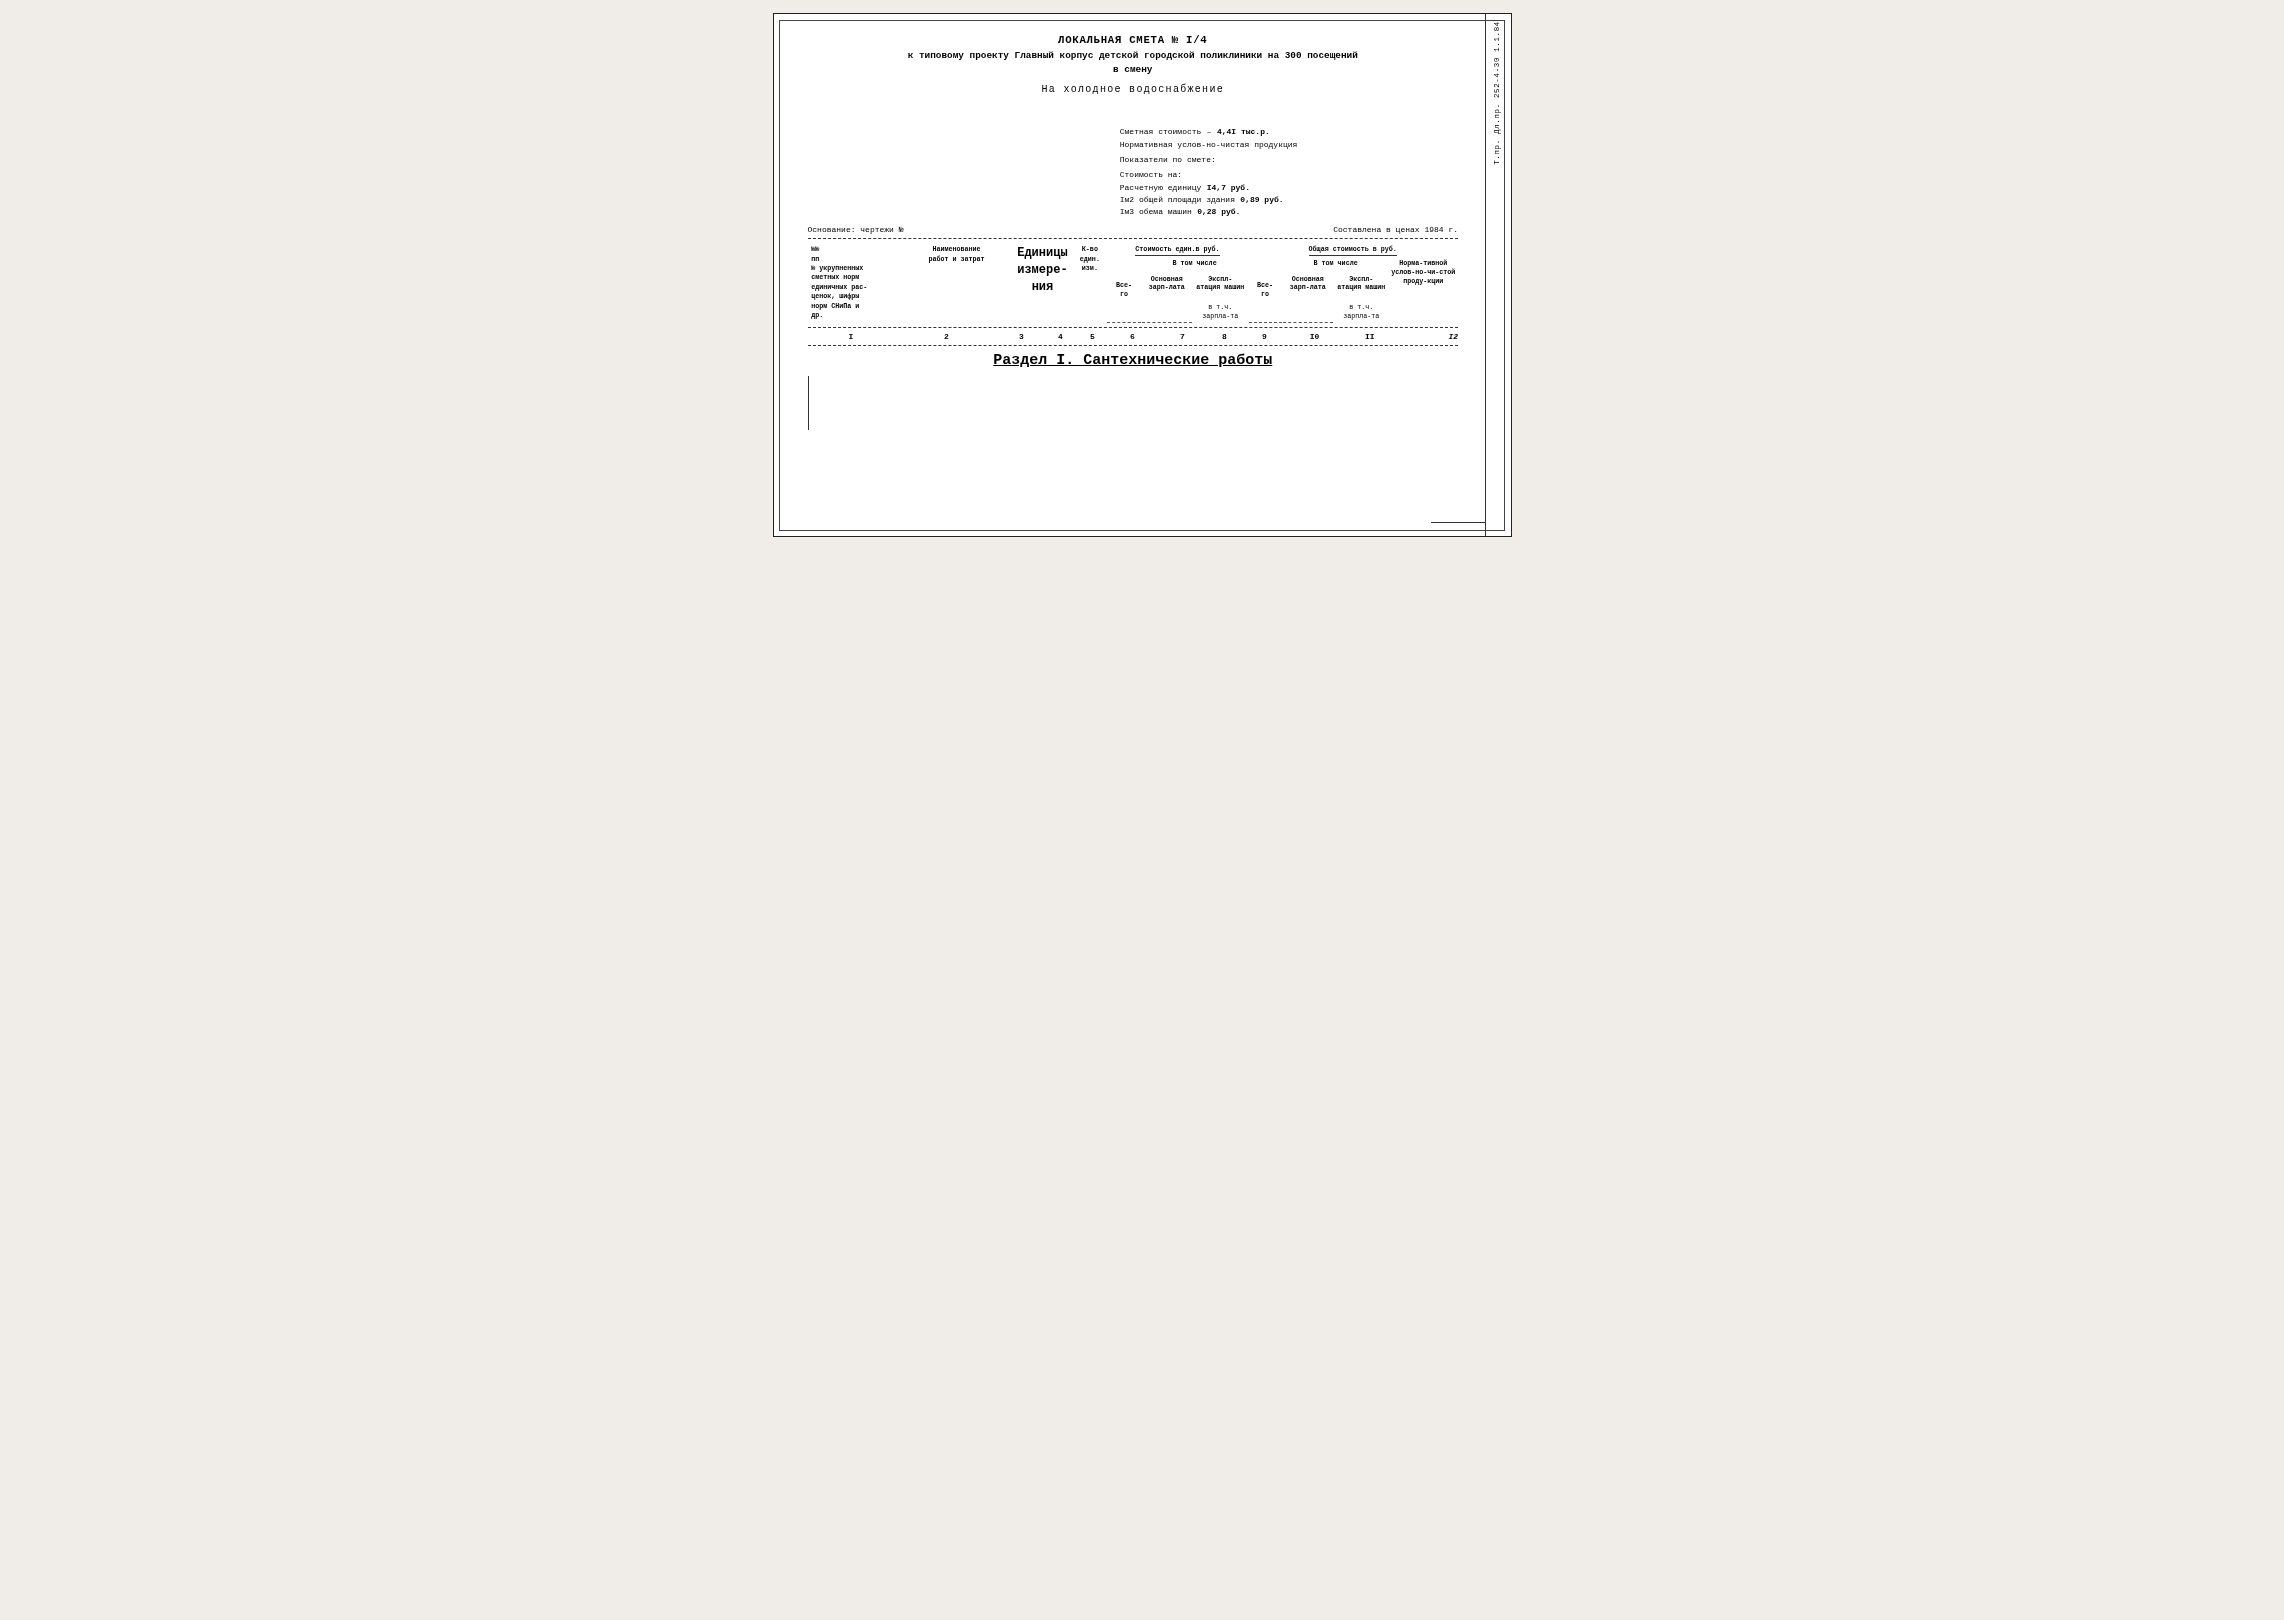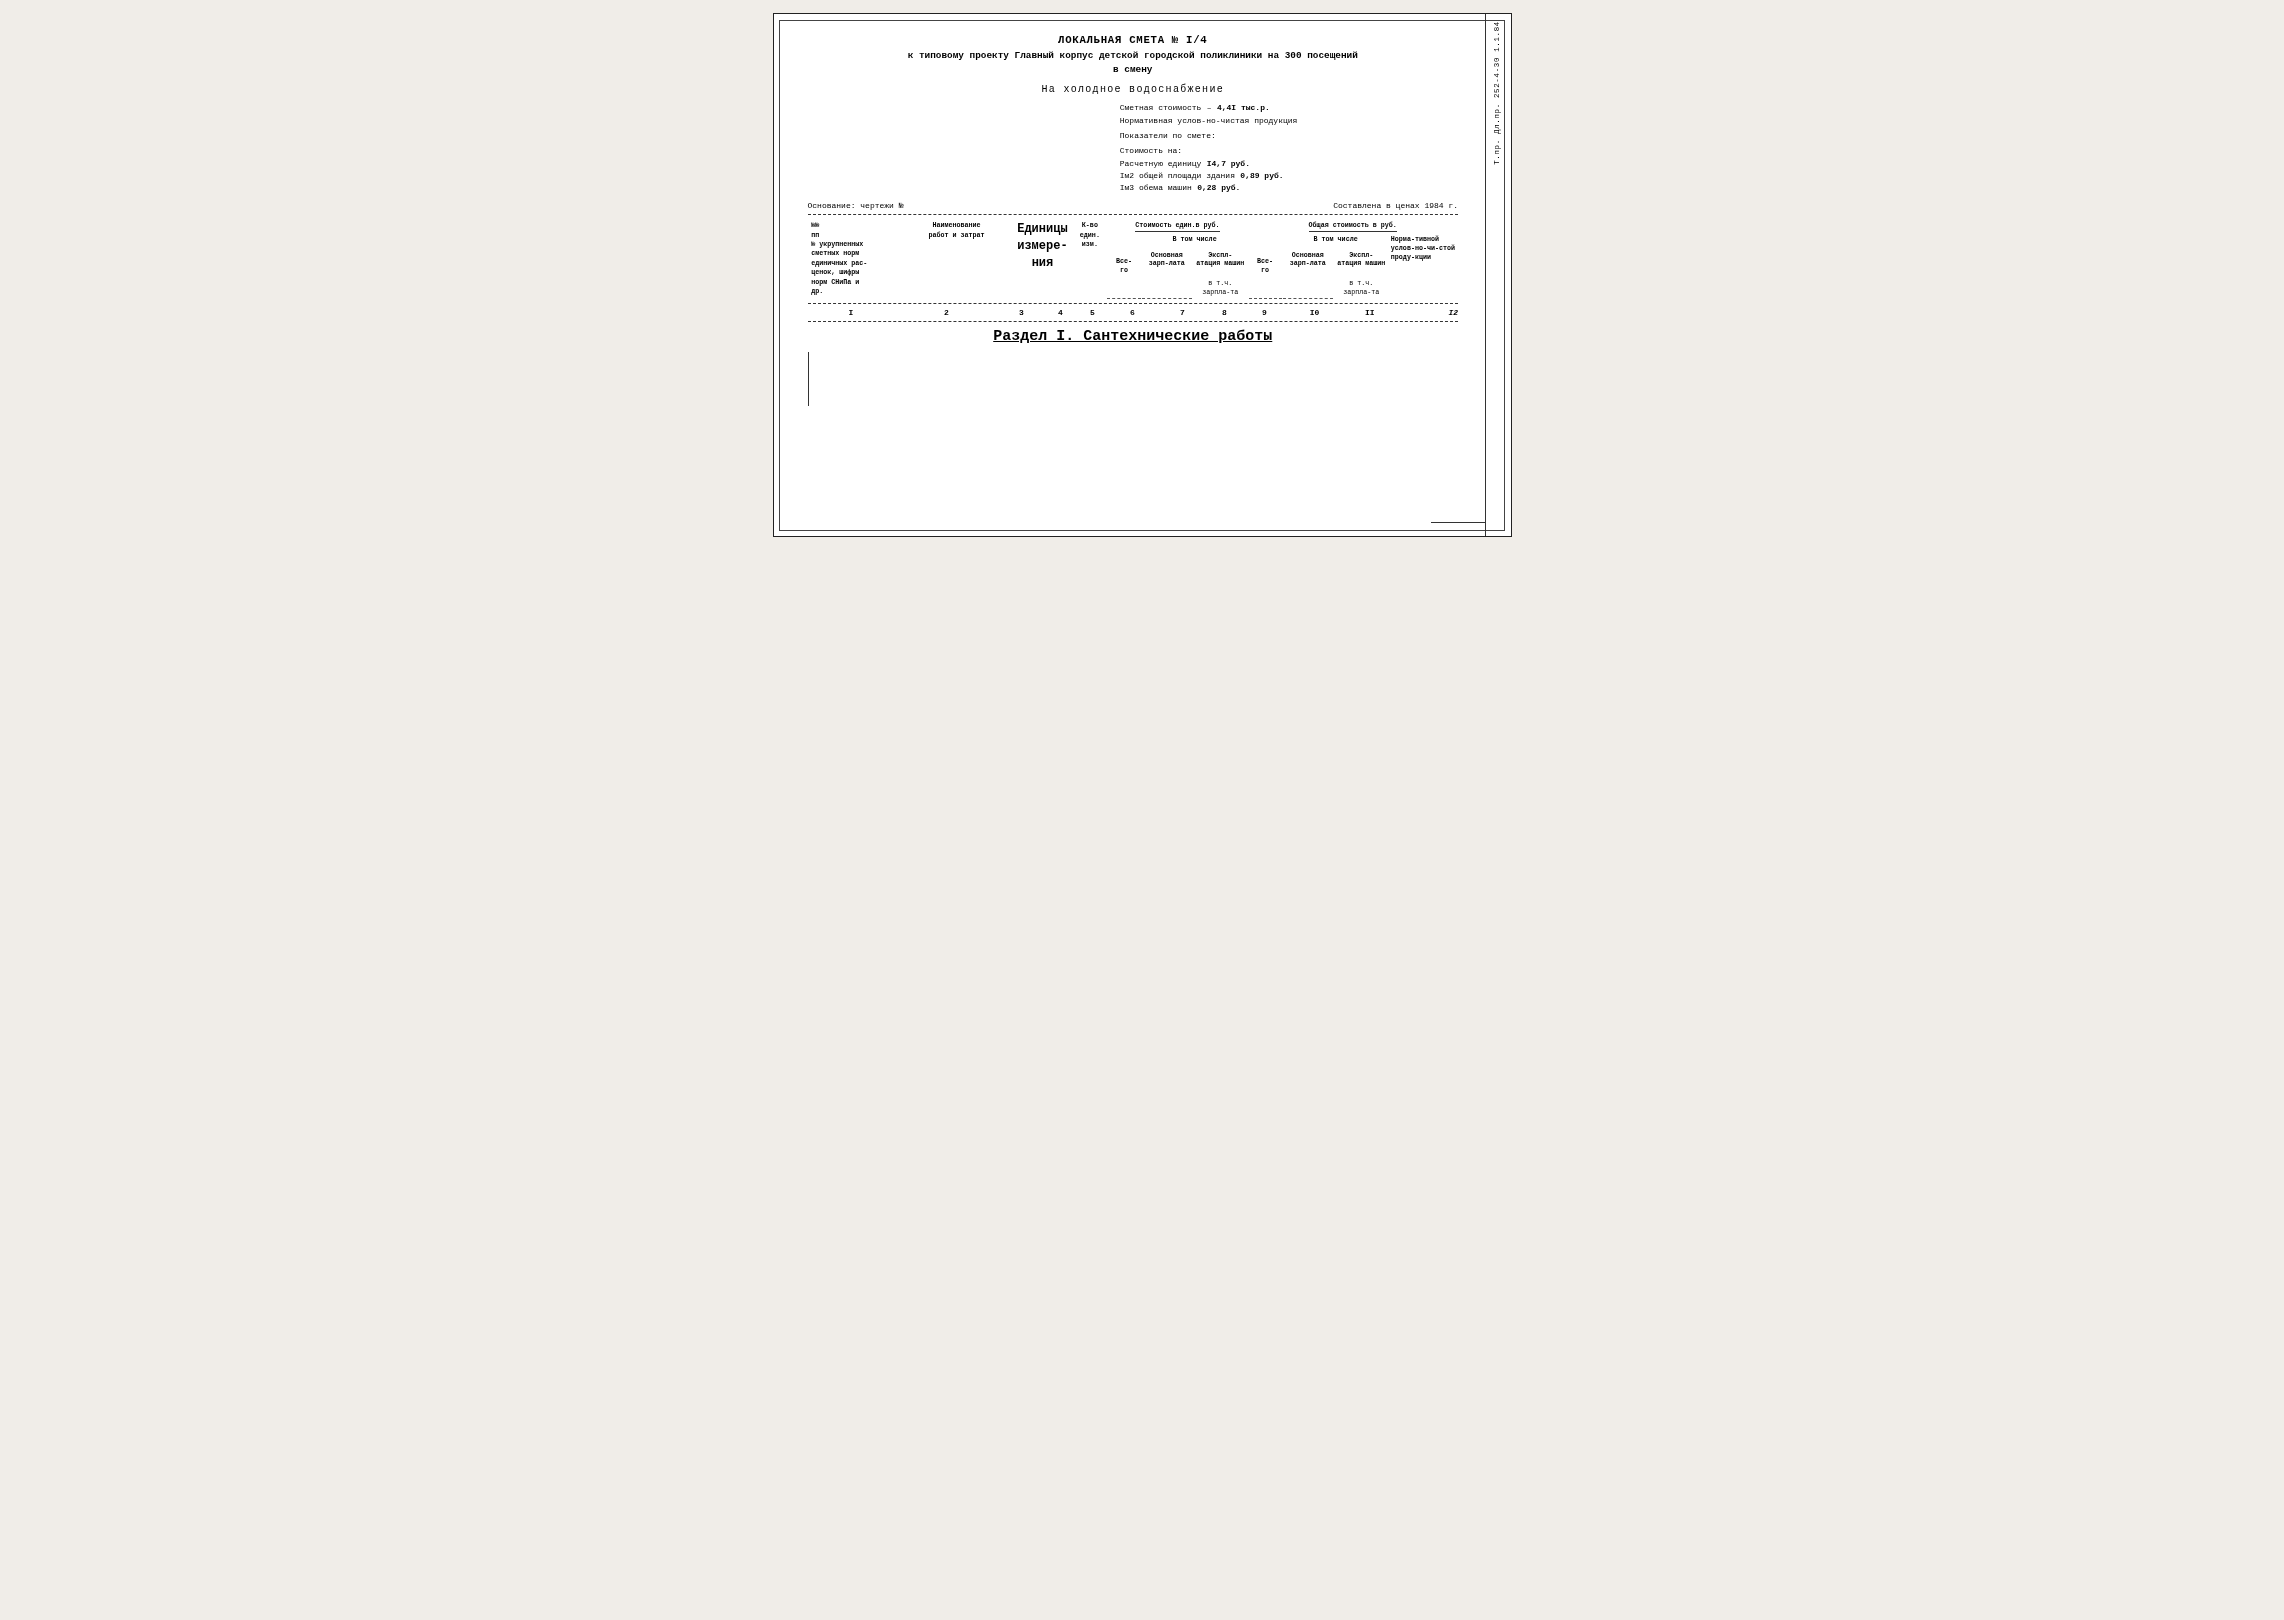--- a/index.html
+++ b/index.html
@@ -99,20 +99,21 @@
       margin-bottom: 6.7px;
       padding-right: 25.5px;
     }
 
     .info-left {
       width: 48%;
     }
 
     .info-right {
       width: 52%;
+      margin-top: 24px;
     }
 
     .info-row {
       font-size: 8px;
       margin-bottom: 2.7px;
       line-height: 1.5;
     }
 
     .info-row-inline {
       display: flex;
@@ -261,21 +262,21 @@
           </th>
           <th colspan="2" style="text-align:center; border-bottom:0.7px dashed #555; border-right:0.7px dashed #555; padding:1.3px 1.3px; font-size:6.7px;">
             <span>В том числе</span>
           </th>
           <th rowspan="4" style="width:32px; text-align:center; border-right:0.7px dashed #555; border-bottom:0.7px dashed #555; padding:1.3px 1.3px; font-size:6.7px; vertical-align:middle;">
             <span>Все-<br>го</span>
           </th>
           <th colspan="2" style="text-align:center; border-bottom:0.7px dashed #555; border-right:0.7px dashed #555; padding:1.3px 1.3px; font-size:6.7px;">
             <span>В том числе</span>
           </th>
-          <th rowspan="4" style="width:64px; text-align:left; padding:1.3px 1.3px; font-size:6.7px; vertical-align:top; line-height:1.3;">
+          <th rowspan="4" style="width:64px; text-align:center; padding:1.3px 1.3px; font-size:6.7px; vertical-align:top; line-height:1.3;">
             <span>Норма-тивной услов-но-чи-стой проду-кции</span>
           </th>
         </tr>
 
         <tr>
           <th rowspan="3" style="width:48px; text-align:center; border-right:0.7px dashed #555; border-bottom:0.7px dashed #555; padding:1.3px 1.3px; font-size:6.7px; vertical-align:top; line-height:1.3;">
             <span>Основная зарп-лата</span>
           </th>
           <th style="width:52px; text-align:center; border-bottom:0.7px dashed #555; border-right:0.7px dashed #555; padding:1.3px 1.3px; font-size:6.7px; line-height:1.3;">
             <span>Экспл- атация машин</span>

